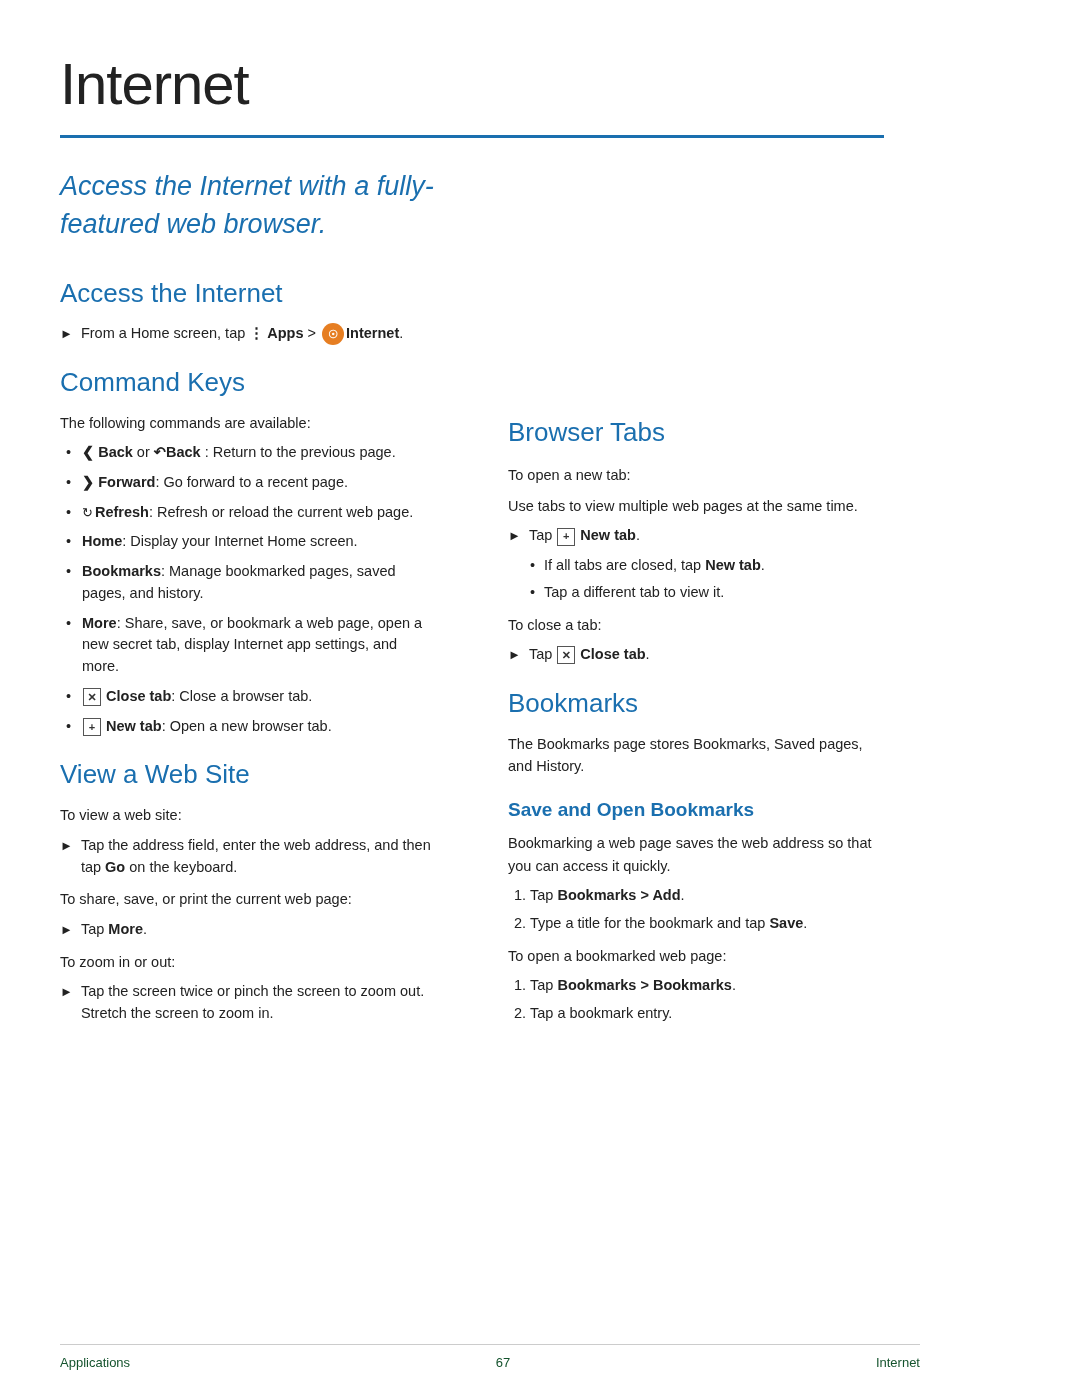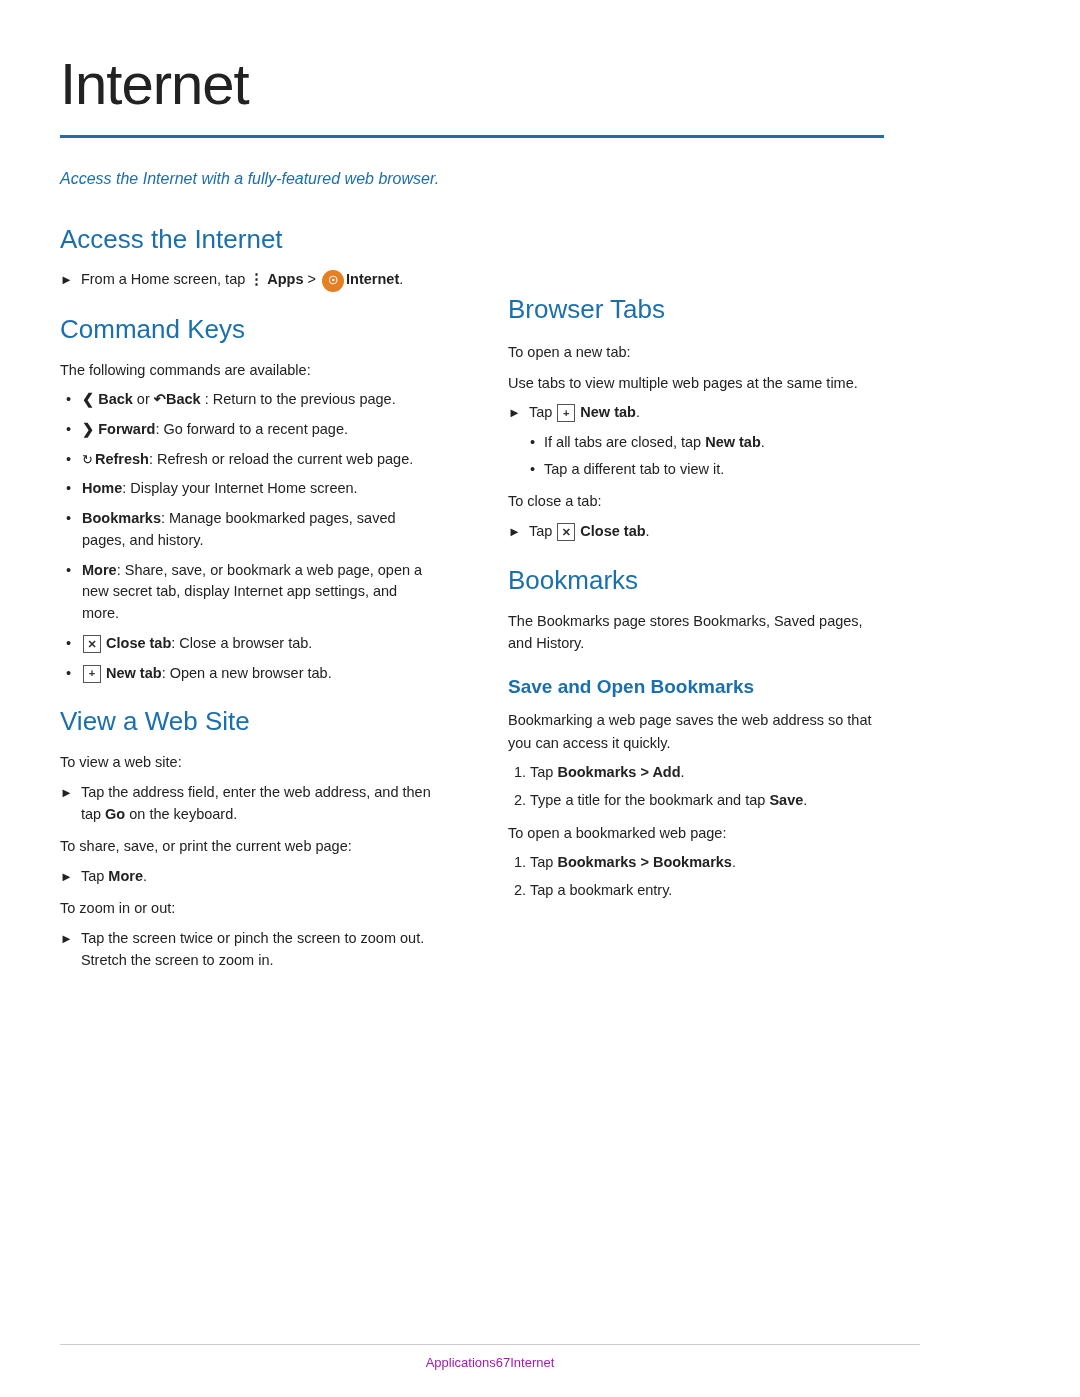--- a/index.html
+++ b/index.html
@@ -33,33 +33,33 @@
 
     .title-rule {
       border: none;
       border-top: 3px solid #1a6faf;
       margin-bottom: 30px;
     }
 
     
     .intro-italic {
       font-style: italic;
-      font-size: 16px;
+      font-size: 27px;
       color: #1a6faf;
       font-weight: 400;
       line-height: 1.4;
       margin-bottom: 30px;
       max-width: 440px;
     }
 
     
     .two-col {
       display: flex;
       gap: 72px;
-      align-items: center;
+      align-items: flex-end;
     }
 
     .col-left {
       flex: 1;
       max-width: 490px;
     }
 
     .col-right {
       flex: 1;
       max-width: 460px;
@@ -216,23 +216,23 @@
       color: #222;
     }
 
     
     .page-footer {
       position: absolute;
       bottom: 25px;
       left: 60px;
       right: 60px;
       display: flex;
-      justify-content: center;
+      justify-content: space-between;
       font-size: 13px;
-      color: #a21caf;
+      color: #14532d;
       border-top: 1px solid #ccc;
       padding-top: 8px;
     }
 
     .section-block {
       margin-bottom: 18px;
     }
   </style>
 </head>
 <body>

